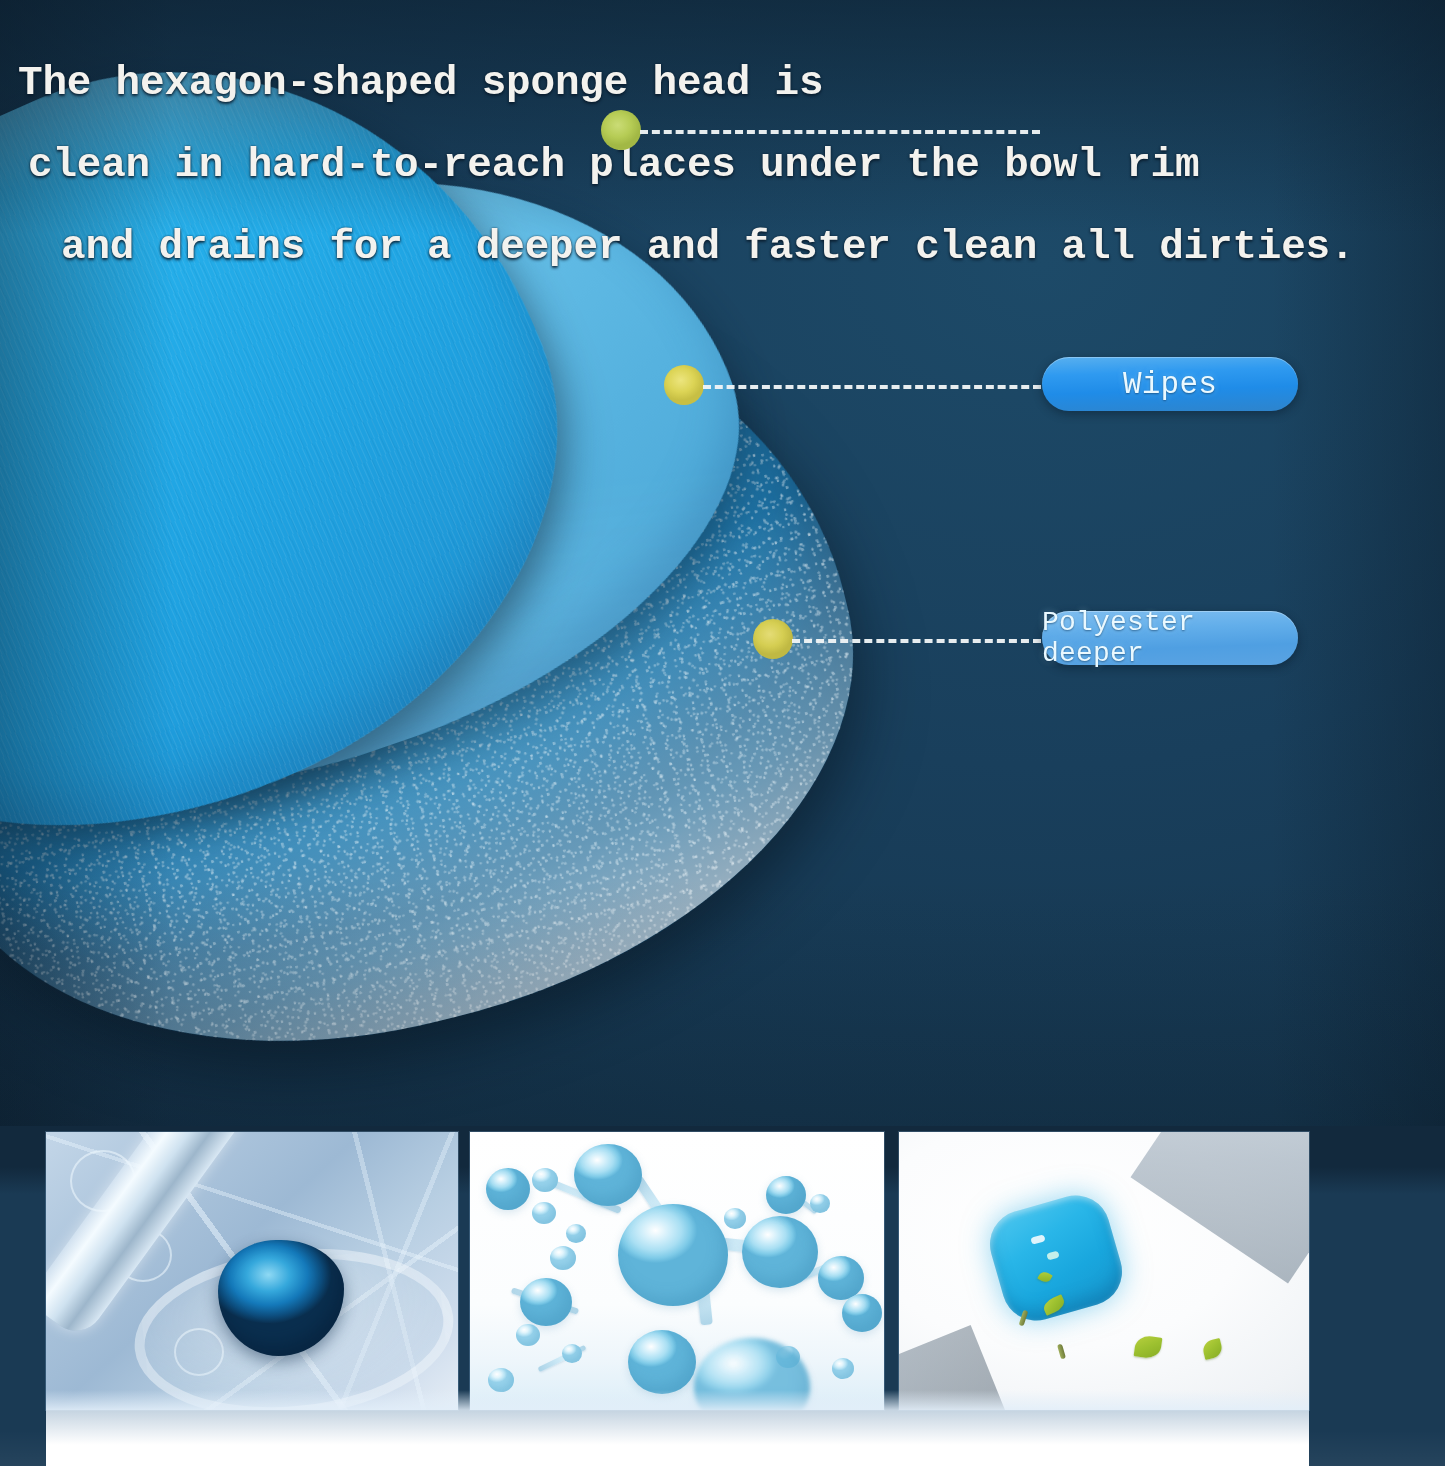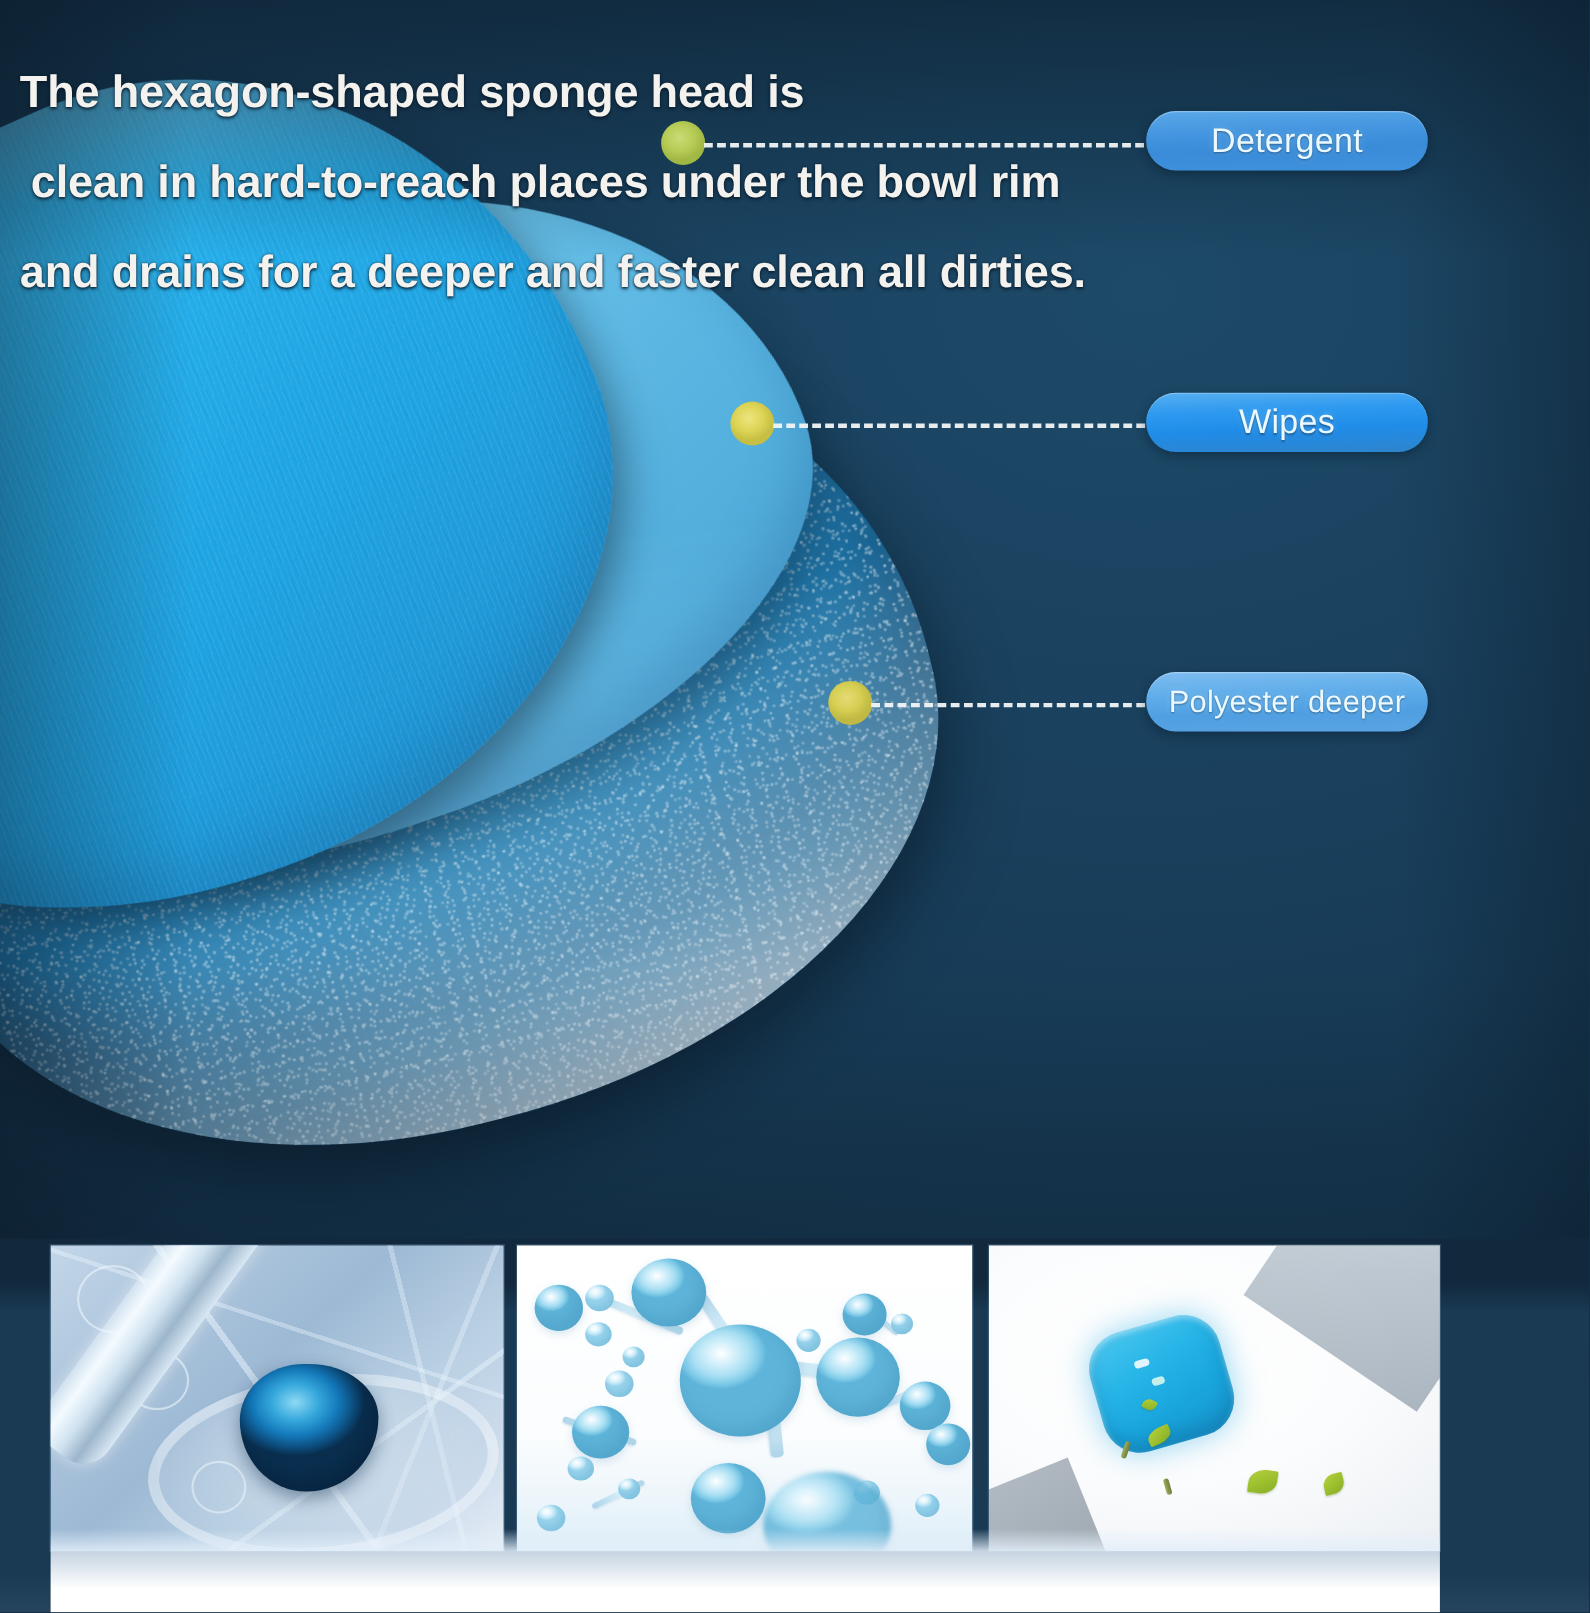--- a/index.html
+++ b/index.html
@@ -6,21 +6,21 @@
     margin: 0;
     padding: 0;
     background: #12293d;
   }
   #page {
     position: relative;
     width: 1445px;
     height: 1466px;
     overflow: hidden;
     background: #163a56;
-    font-family: Liberation Sans, sans-serif;
+    font-family: Liberation Mono, monospace;
   }
 
   
   .bg-field {
     position: absolute;
     inset: 0;
     background:
       radial-gradient(120% 90% at 72% 18%, #1d4a68 0%, #193f5c 38%, #163750 66%, #12293d 100%);
   }
   .bg-vignette {
@@ -159,21 +159,21 @@
     font-size: 41px;
     font-weight: 700;
     line-height: 82px;
     letter-spacing: -0.2px;
     text-shadow:
       0 2px 3px rgba(8,26,42,.85),
       0 0 2px rgba(8,26,42,.7);
     white-space: nowrap;
   }
   .headline .l2 { padding-left: 10px; }
-  .headline .l3 { padding-left: 0px; }
+  .headline .l3 { padding-left: 0px; margin-left: 43px; }
   .callout-dot {
     position: absolute;
     border-radius: 50%;
     filter: blur(.4px);
   }
   .callout-line {
     position: absolute;
     height: 0;
     border-top: 4px dashed #f2f6f7;
     opacity: .95;
@@ -384,23 +384,20 @@
 
   <div class="headline">
     <div class="l1">The hexagon-shaped sponge head is</div>
     <div class="l2">clean in hard-to-reach places under the bowl rim</div>
     <div class="l3">and drains for a deeper and faster clean all dirties.</div>
   </div>
 
   <div class="callout-dot" style="left:601px; top:110px; width:40px; height:40px;
               background:radial-gradient(55% 50% at 42% 38%, #cadc76 0%, #b6cc55 60%, #a2b845 100%);"></div>
   <div class="callout-line" style="left:640px; top:130px; width:400px;"></div>
-  <div class="badge badge-detergent" style="left:1042px; top:101px; width:256px;">
-    <span>Detergent</span>
-  </div>
 
   <div class="callout-dot" style="left:664px; top:365px; width:40px; height:40px;
               background:radial-gradient(55% 50% at 42% 38%, #ece57e 0%, #dcd455 60%, #c7bf44 100%);"></div>
   <div class="callout-line" style="left:703px; top:385px; width:338px;"></div>
   <div class="badge badge-wipes" style="left:1042px; top:357px; width:256px;">
     <span>Wipes</span>
   </div>
 
   <div class="callout-dot" style="left:753px; top:619px; width:40px; height:40px;
               background:radial-gradient(55% 50% at 42% 38%, #e4dc76 0%, #d5ce52 60%, #c0b943 100%);"></div>

